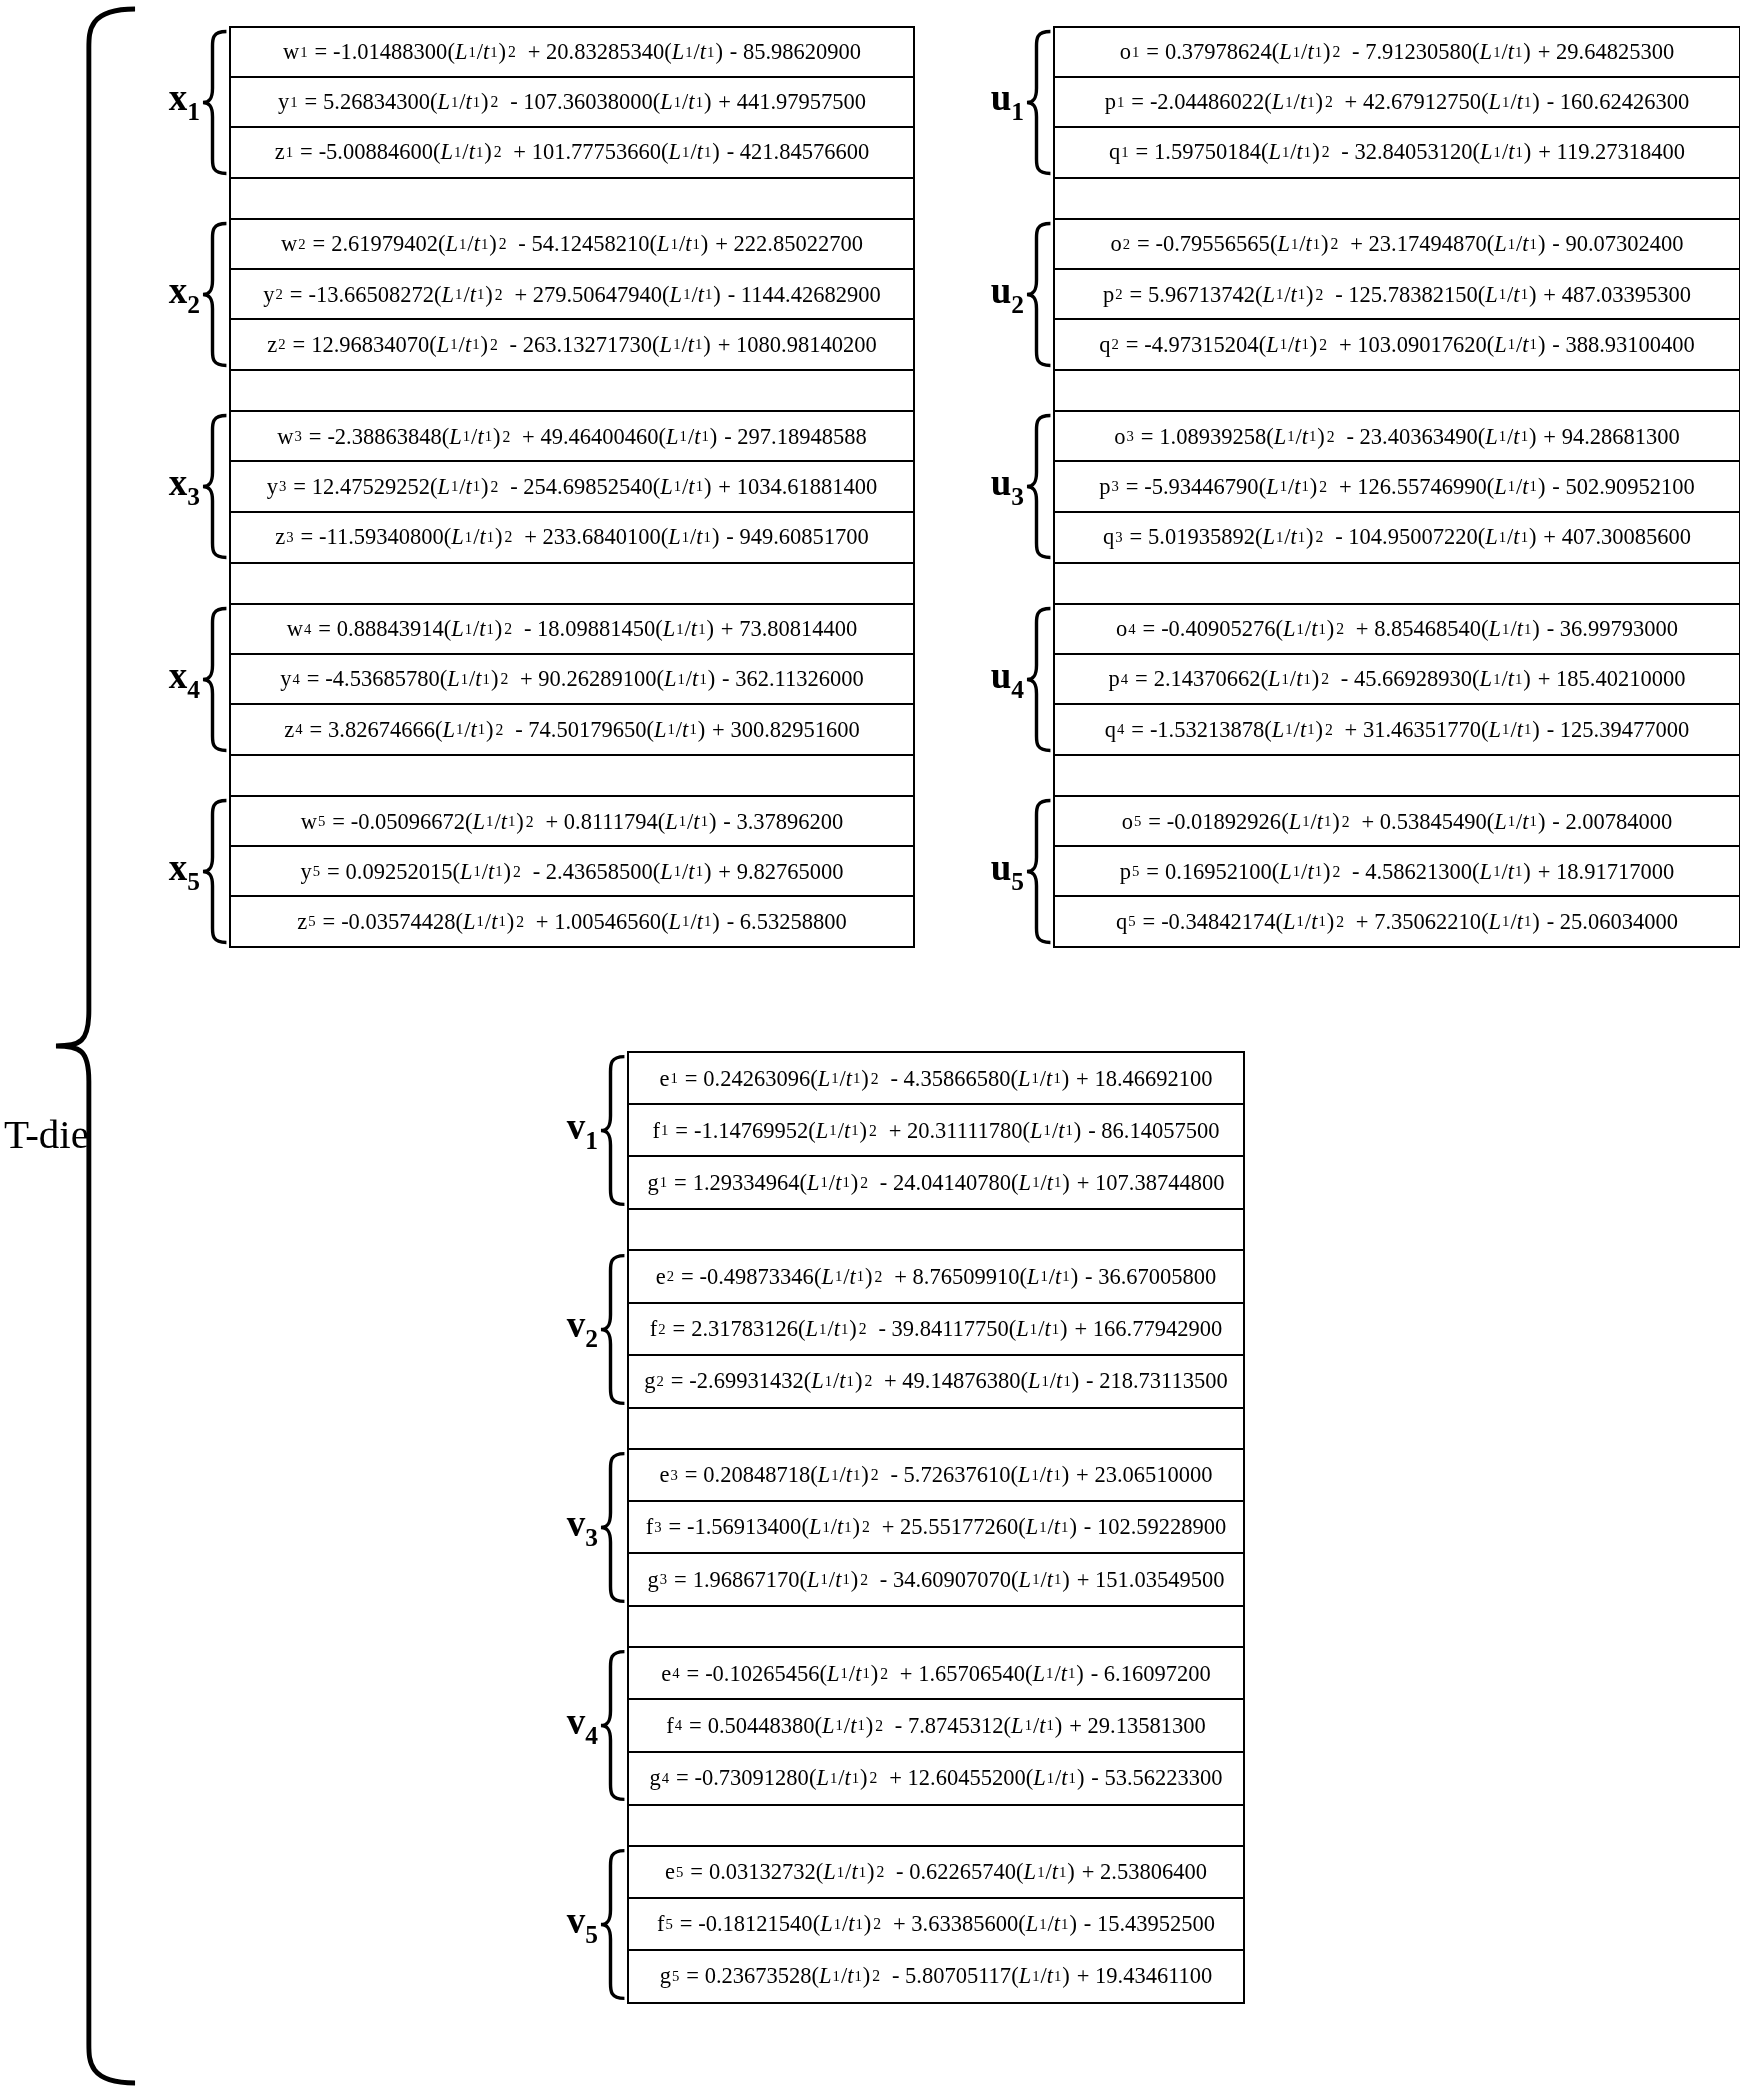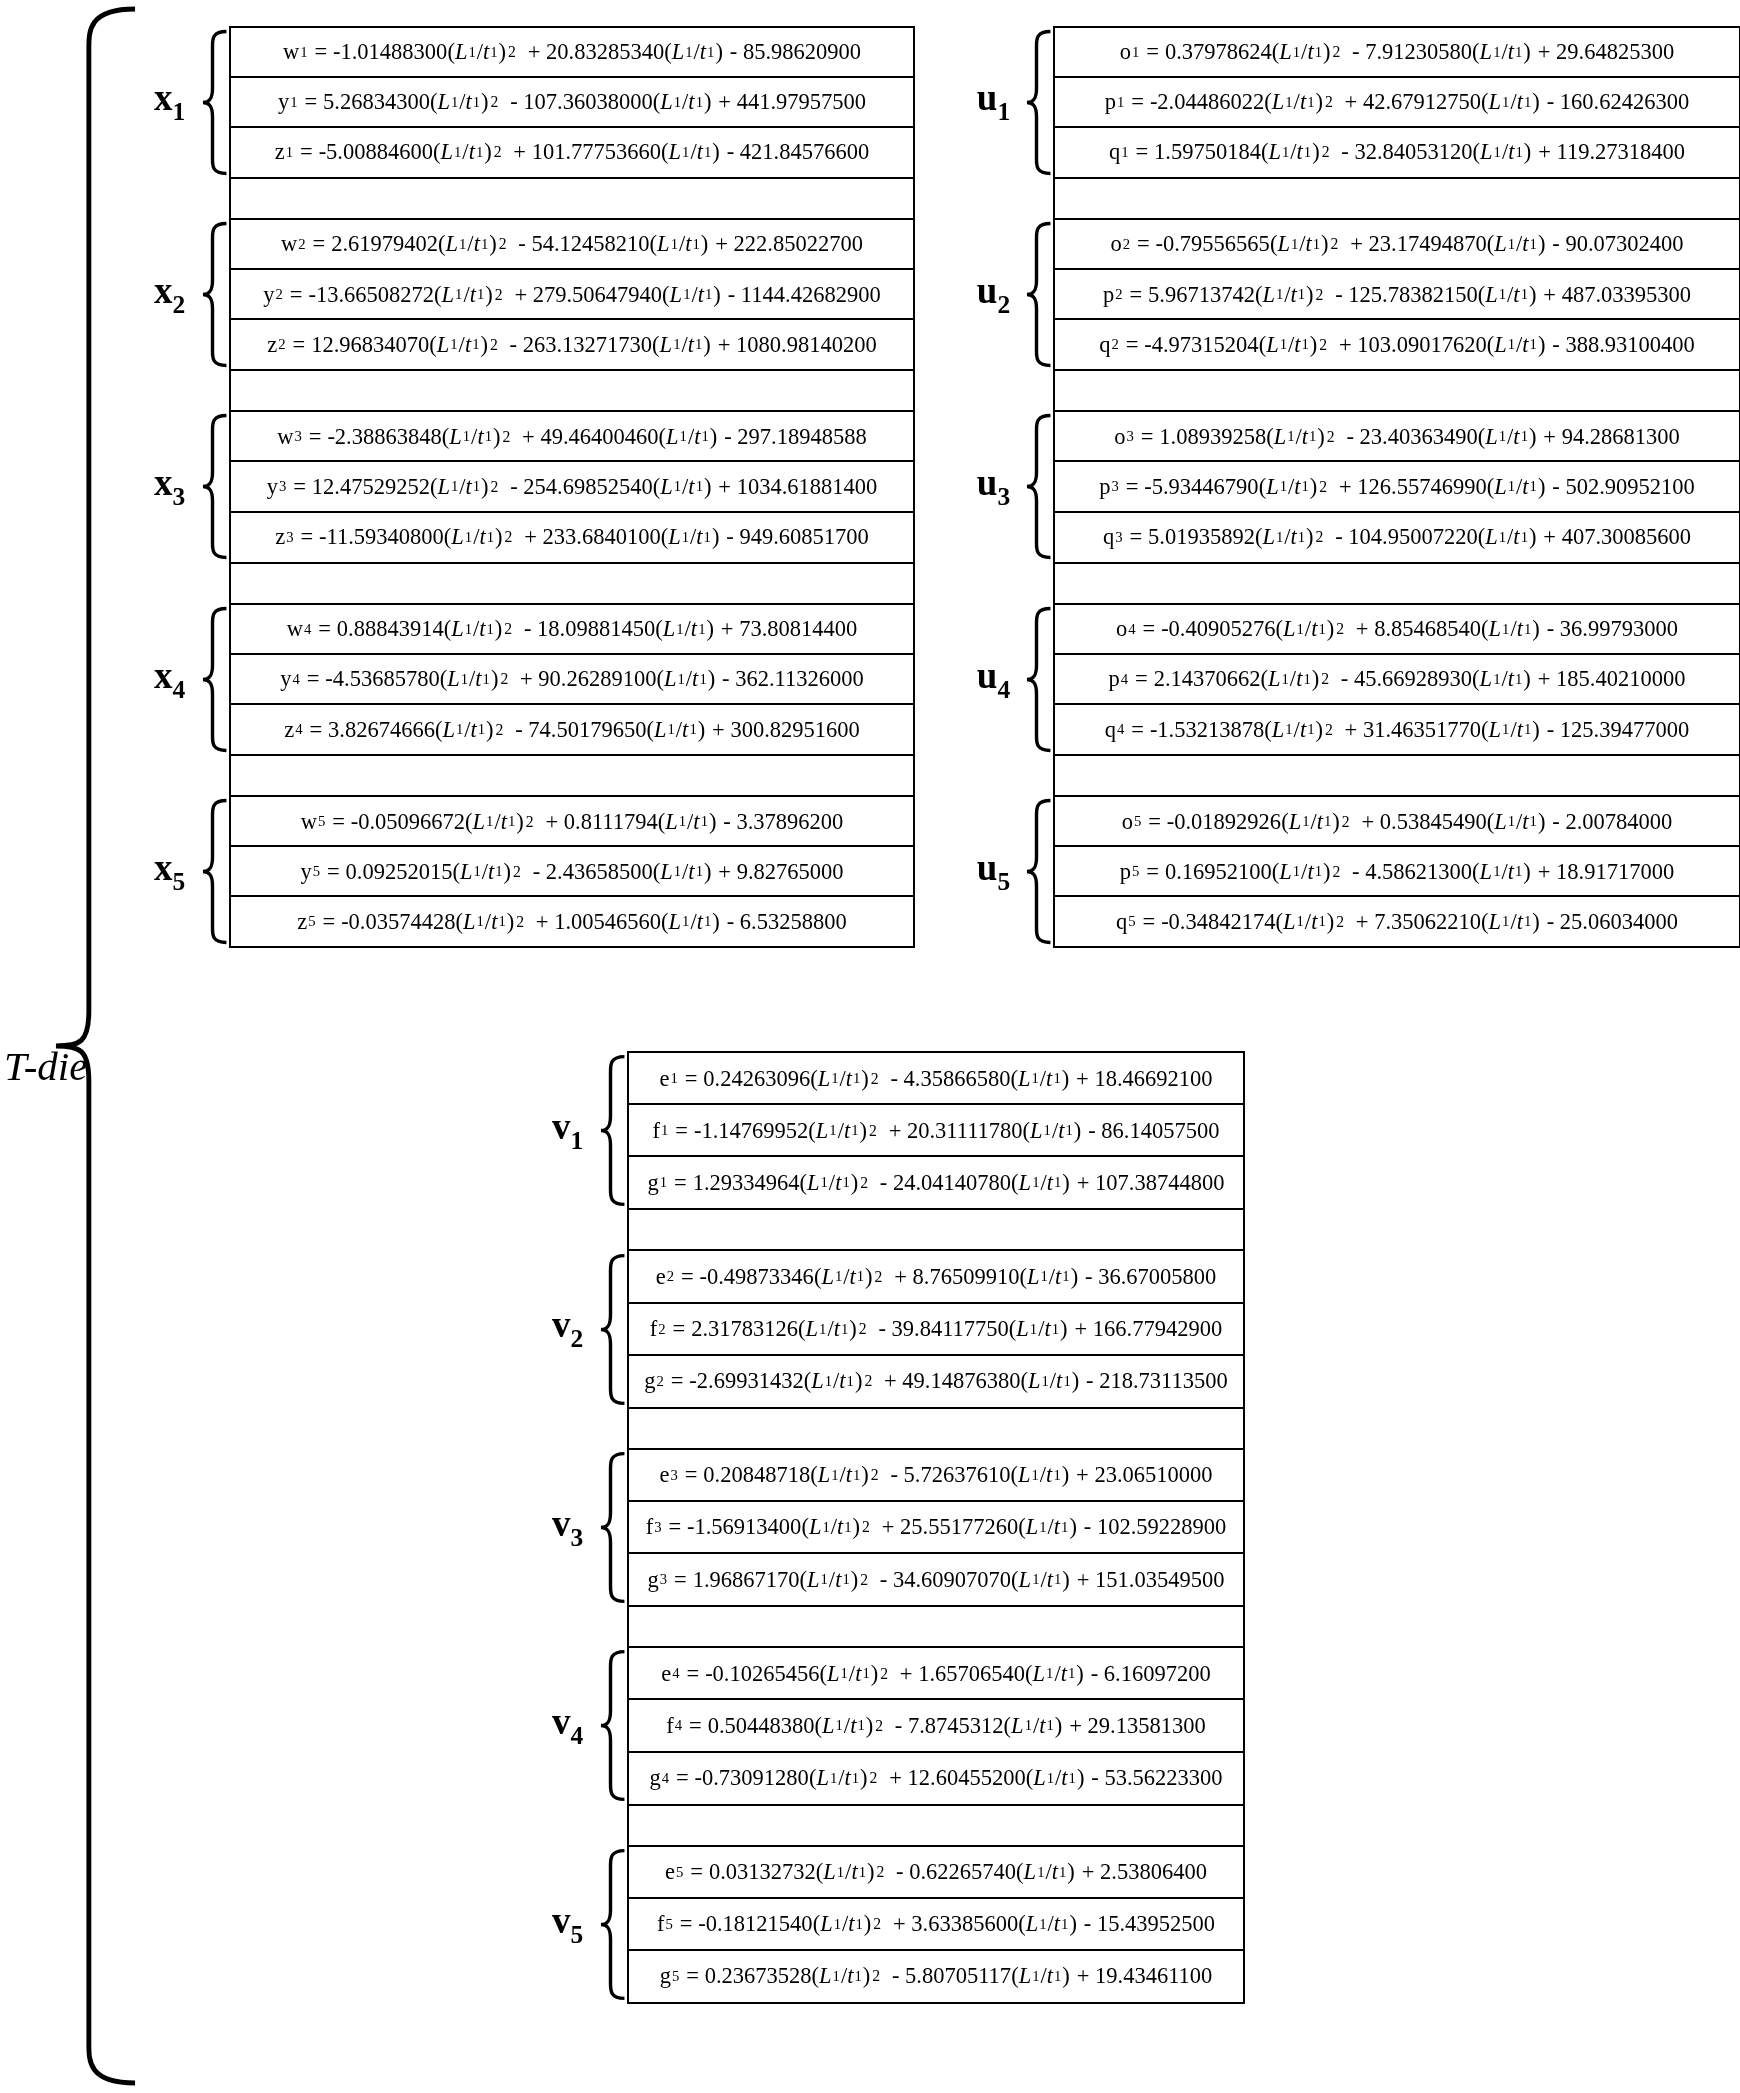--- a/index.html
+++ b/index.html
@@ -12,21 +12,21 @@
     overflow:hidden;
   }
   .col{position:absolute;}
   #col-x{left:139px;top:25.5px;width:776px;}
   #col-u{left:963px;top:25.5px;width:778px;}
   #col-v{left:537px;top:1051px;width:708px;}
 
   .group{display:flex;align-items:center;}
   .spacer + .group{margin-top:-2.9px;}
   .glabel{
-    width:61px;flex:0 0 61px;text-align:center;
+    width:61px;flex:0 0 61px;text-align:right;
     font-weight:bold;font-size:37px;line-height:1;
     white-space:nowrap;
   }
   .glabel .lsub{font-size:25.5px;vertical-align:-9.8px;font-weight:bold;}
   .gbrace{width:29px;flex:0 0 29px;display:flex;align-items:center;justify-content:center;}
   .gtable{flex:1 1 auto;min-width:0;}
 
   .row{
     box-sizing:border-box;
     height:53px;
@@ -50,22 +50,22 @@
     background:#fff;
   }
 
   .it{font-style:italic;}
   .sb{font-size:14.7px;vertical-align:-5.9px;margin:0 1px;}
   .sup{font-size:15.7px;vertical-align:11.8px;margin:0 4.9px 0 2px;}
   .eq-eq{margin:0 5.9px;}
   .term{margin-left:6.9px;}
 
   #tdie-label{
-    position:absolute;left:3.9px;top:1042px;
-    font-size:41px;font-style:italic;
+    position:absolute;left:3.9px;top:1110px;
+    font-size:41px;
     white-space:nowrap;
   }
   #main-brace{position:absolute;left:54px;top:0;}
   svg{display:block;}
 </style>
 </head>
 <body>
 
 <div id="main-brace">
     <svg width="83" height="2092" viewBox="0 0 85 2134">

